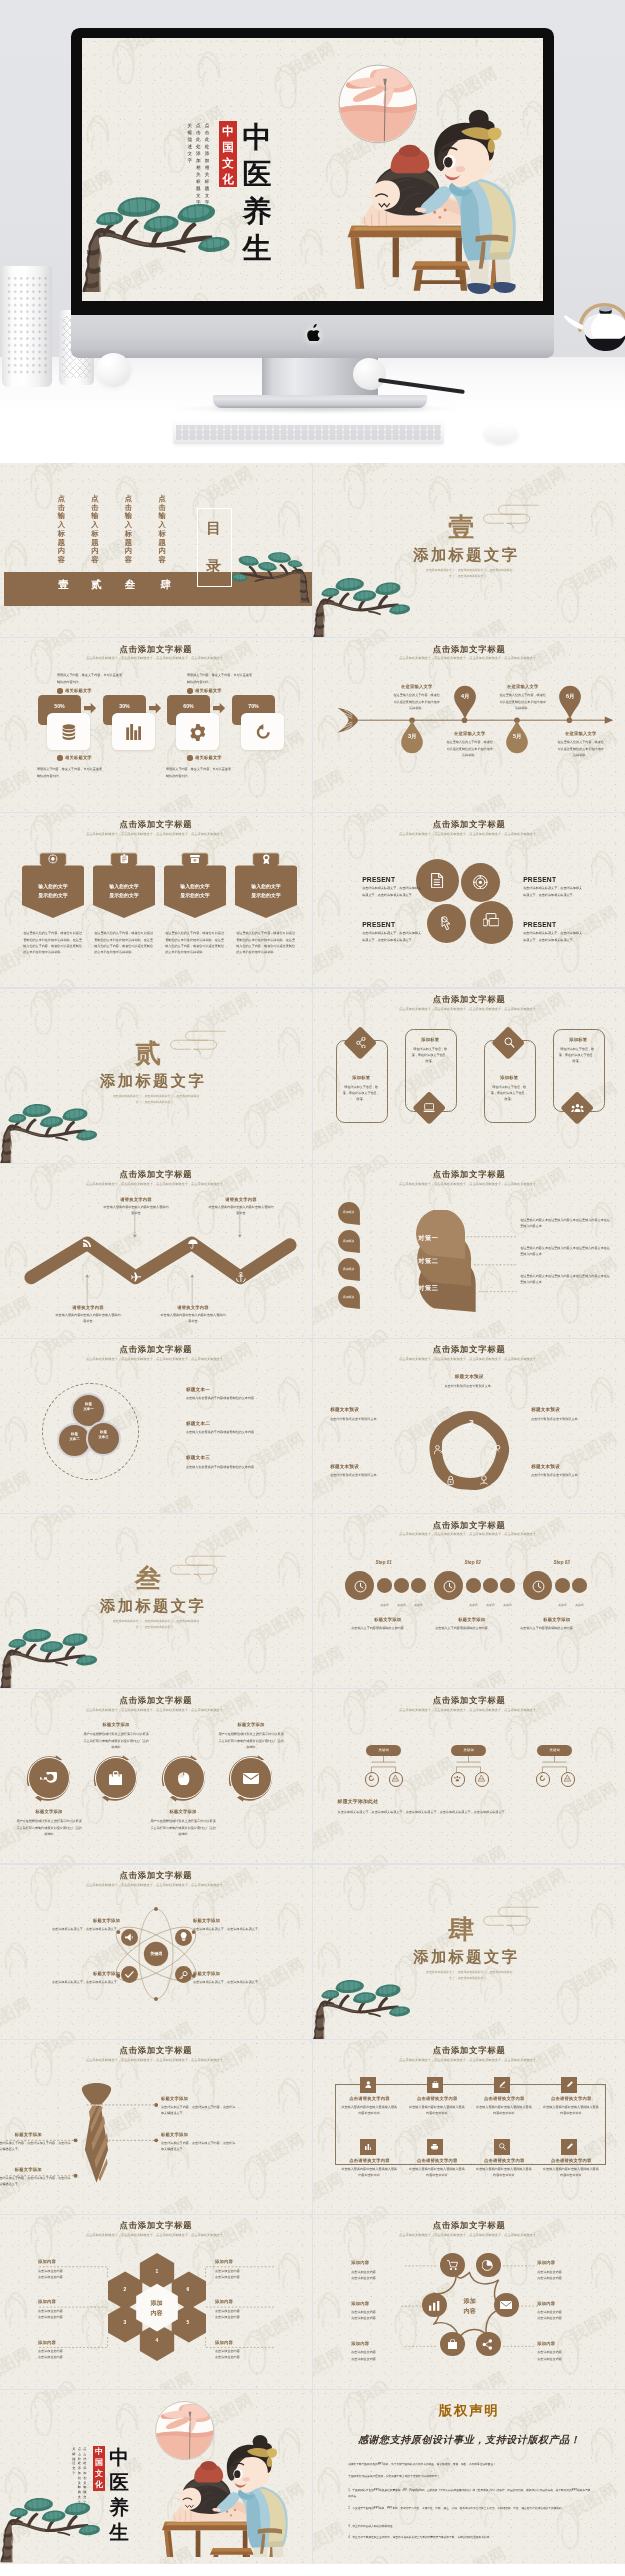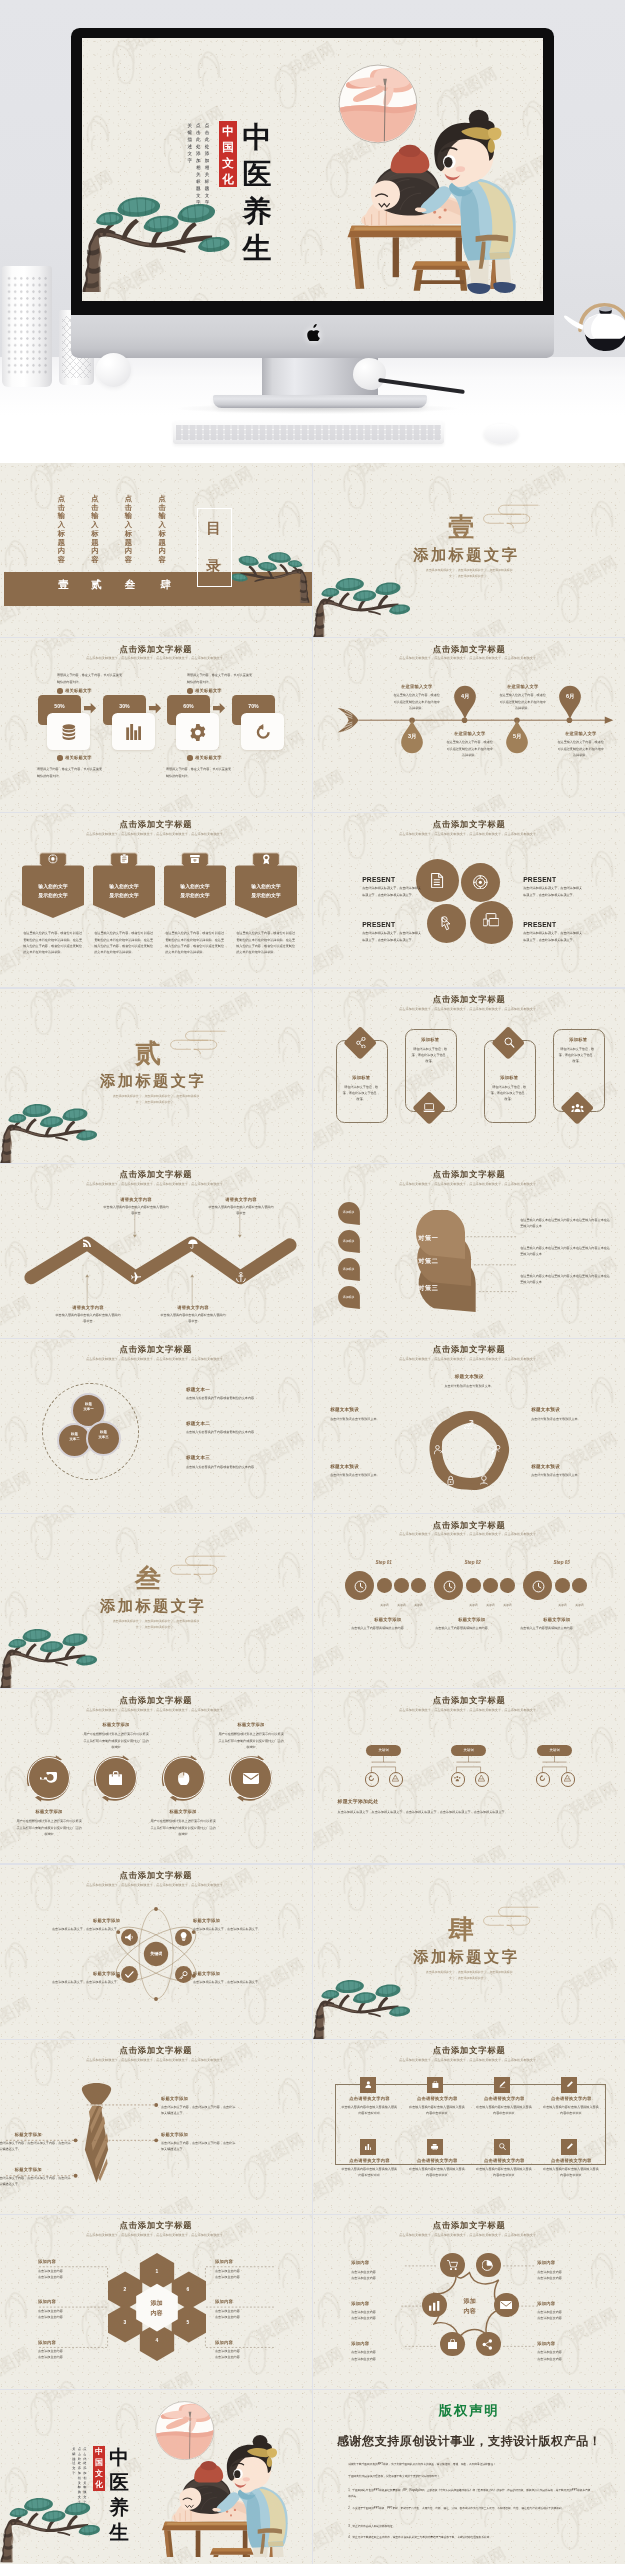--- a/index.html
+++ b/index.html
@@ -1518,22 +1518,22 @@
       <div class="vcol" style="width:3.7px;margin-right:1.8px;">点击此处添加相关标题文字</div>
       <div class="vcol" style="width:3.7px;margin-right:1.8px;">关键描述文字</div>
     </div>
   </div>
 
   <div class="slide">
     <div class="paper"></div>
     <svg class="wm" width="312" height="174" viewBox="0 0 511 285">
             <rect width="511" height="285" fill="url(#wm-pat)"></rect>
           </svg>
-    <div style="position:absolute;left:0;right:0;top:12.2px;text-align:center;font-size:13.4px;font-weight:bold;color:#15803d;letter-spacing:1.8px;">版权声明</div>
-    <div style="position:absolute;left:0;right:0;top:43px;text-align:center;font-size:12px;font-weight:bold;color:#3c3228;letter-spacing:0.6px;">感谢您支持原创设计事业，支持设计版权产品！</div>
+    <div style="position:absolute;left:0;right:0;top:12.2px;text-align:center;font-size:13.4px;font-weight:bold;color:#a16207;letter-spacing:1.8px;">版权声明</div>
+    <div style="position:absolute;left:0;right:0;top:43px;text-align:center;font-size:10px;font-weight:bold;color:#3c3228;letter-spacing:0.6px;font-style:italic;">感谢您支持原创设计事业，支持设计版权产品！</div>
     <div class="s-body" style="position:absolute;left:35px;top:72px;width:244px;font-size:2.7px;color:#3c3228;">感谢您下载千图网原创的PPT模板，为了您能千图网以及原创作者的权益，请尽快控制、传播、销售，否则归承担法律责任！</div>
     <div class="s-body" style="position:absolute;left:35px;top:84px;width:244px;font-size:2.7px;color:#3c3228;">千图网向您作品提供代理授权，按照需要下载文本的十步进行实际操作即可！</div>
     <div class="s-body" style="position:absolute;left:35px;top:98px;width:244px;font-size:2.7px;color:#3c3228;">1、千图网网站出售的PPT模板是经免费版权（RF、Royalty-free）正版授权《中华人民共和国著作权法》和《世界版权公约》的保护，作品的使用权、版权和设计作品所有权，其下载使用的PPT模板来自版权所有。</div>
     <div class="s-body" style="position:absolute;left:35px;top:116px;width:244px;font-size:2.7px;color:#3c3228;">2、不受控于千图网的PPT模板、PPT素材、素材用于再出售、者最出售、出版、修让、分销、发布或者作为允许第三人使用、不得转授权、出售、修让他方许该或活动以下的版权利。</div>
     <div class="s-body" style="position:absolute;left:35px;top:134px;width:244px;font-size:2.7px;color:#3c3228;">3、禁止把所作品纳入网站的版权地证。</div>
     <div class="s-body" style="position:absolute;left:35px;top:145px;width:244px;font-size:2.7px;color:#3c3228;">4、禁止用户下载前在网上面作所作，请查作者提供以从第三方单的付费结果与享受数下载、者或该转移电温服务系统本。</div>
   </div>
 </div>
 </div>
 <div class="page-tail"></div>

